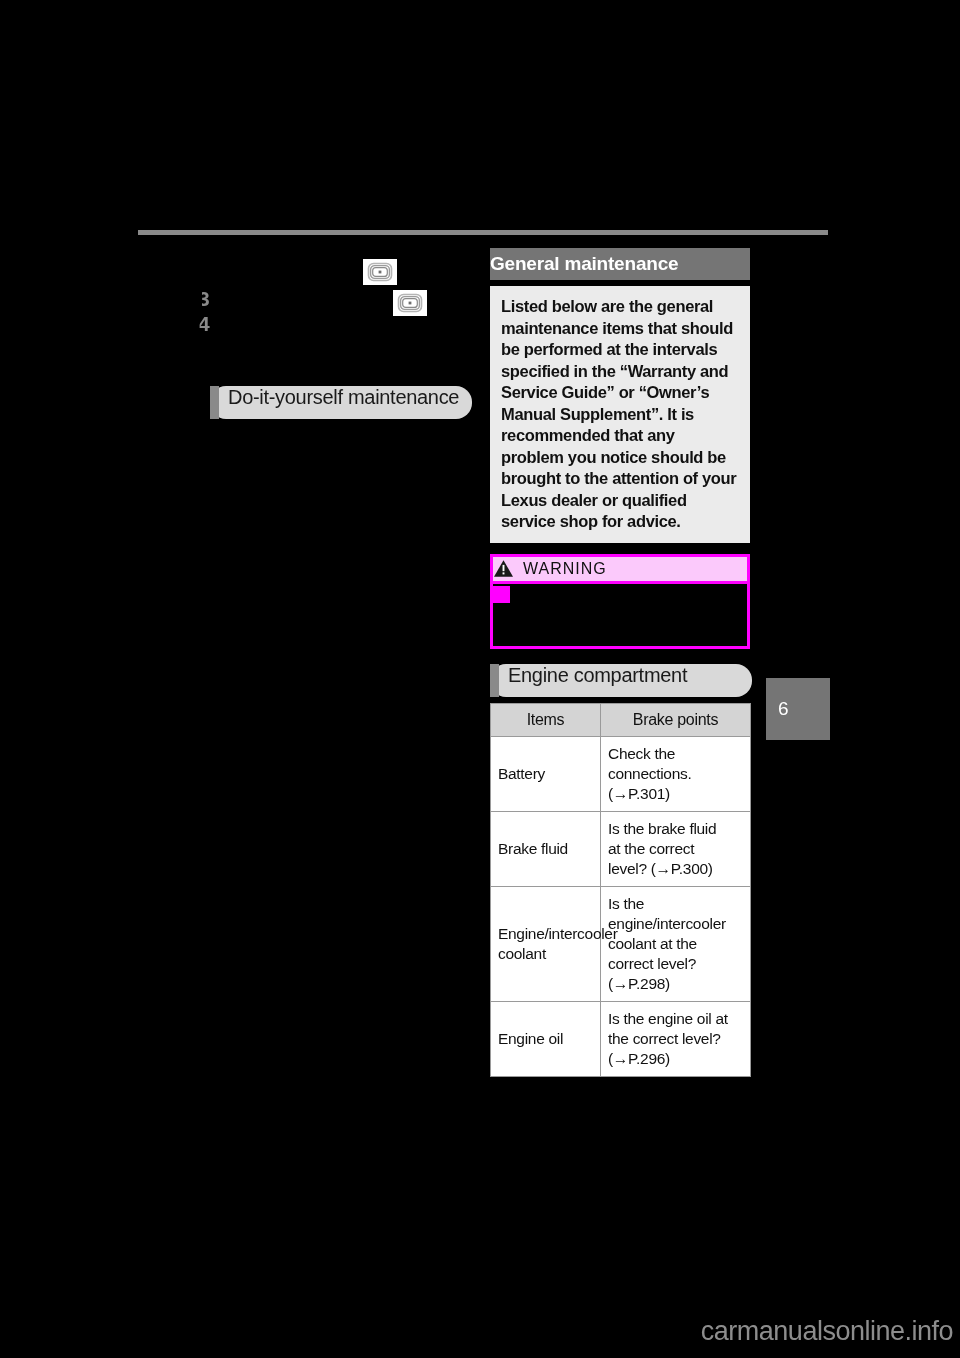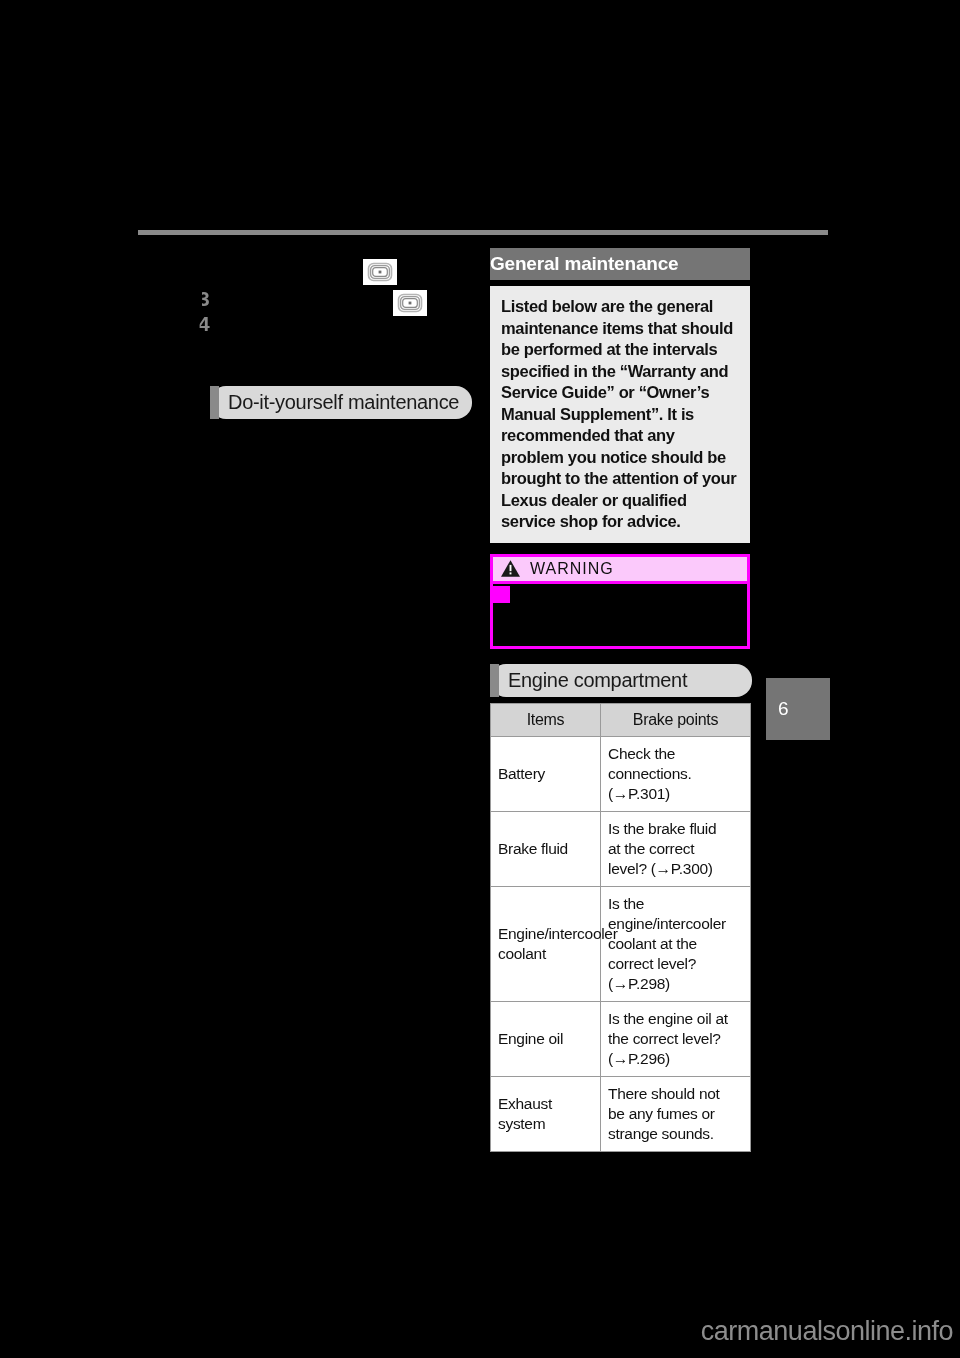--- a/index.html
+++ b/index.html
@@ -73,21 +73,20 @@
   }
   .inline-icon.ic1 { left: 225px; top: 11px; }
   .inline-icon.ic2 { left: 255px; top: 42px; }
   .inline-icon svg { display: block; }
 
   .bar-heading {
     position: absolute;
     background: #d9d9d9;
     height: 33px;
     display: flex;
-    align-items: center;
     box-sizing: border-box;
     border-radius: 16px;
   }
   .bar-heading .accent {
     width: 9px;
     height: 33px;
     background: #8a8a8a;
     flex: 0 0 auto;
   }
   .bar-heading .bar-label {
@@ -146,21 +145,20 @@
   .warning-box {
     margin-top: 11px;
     border: 3px solid #ff00ff;
     box-sizing: border-box;
   }
   .warning-head {
     background: #fbc9fb;
     height: 27px;
     display: flex;
     align-items: center;
-    padding-left: 7px;
     border-bottom: 3px solid #ff00ff;
     box-sizing: border-box;
   }
   .warn-tri {
     width: 21px; height: 19px;
     margin-right: 9px;
     flex: 0 0 auto;
   }
   .warning-head .wlabel {
     font-size: 16px;
@@ -342,24 +340,20 @@
           <td>Is the brake fluid at the correct level? (→P.300)</td>
         </tr>
         <tr>
           <td>Engine/intercooler coolant</td>
           <td>Is the engine/intercooler coolant at the correct level? (→P.298)</td>
         </tr>
         <tr>
           <td>Engine oil</td>
           <td>Is the engine oil at the correct level? (→P.296)</td>
         </tr>
-        <tr>
-          <td>Exhaust system</td>
-          <td>There should not be any fumes or strange sounds.</td>
-        </tr>
       </tbody>
     </table>
 
   </div>
 
   <div class="page-tab">
     <span>6</span>
   </div>
 
   <div class="watermark">carmanualsonline.info</div>

